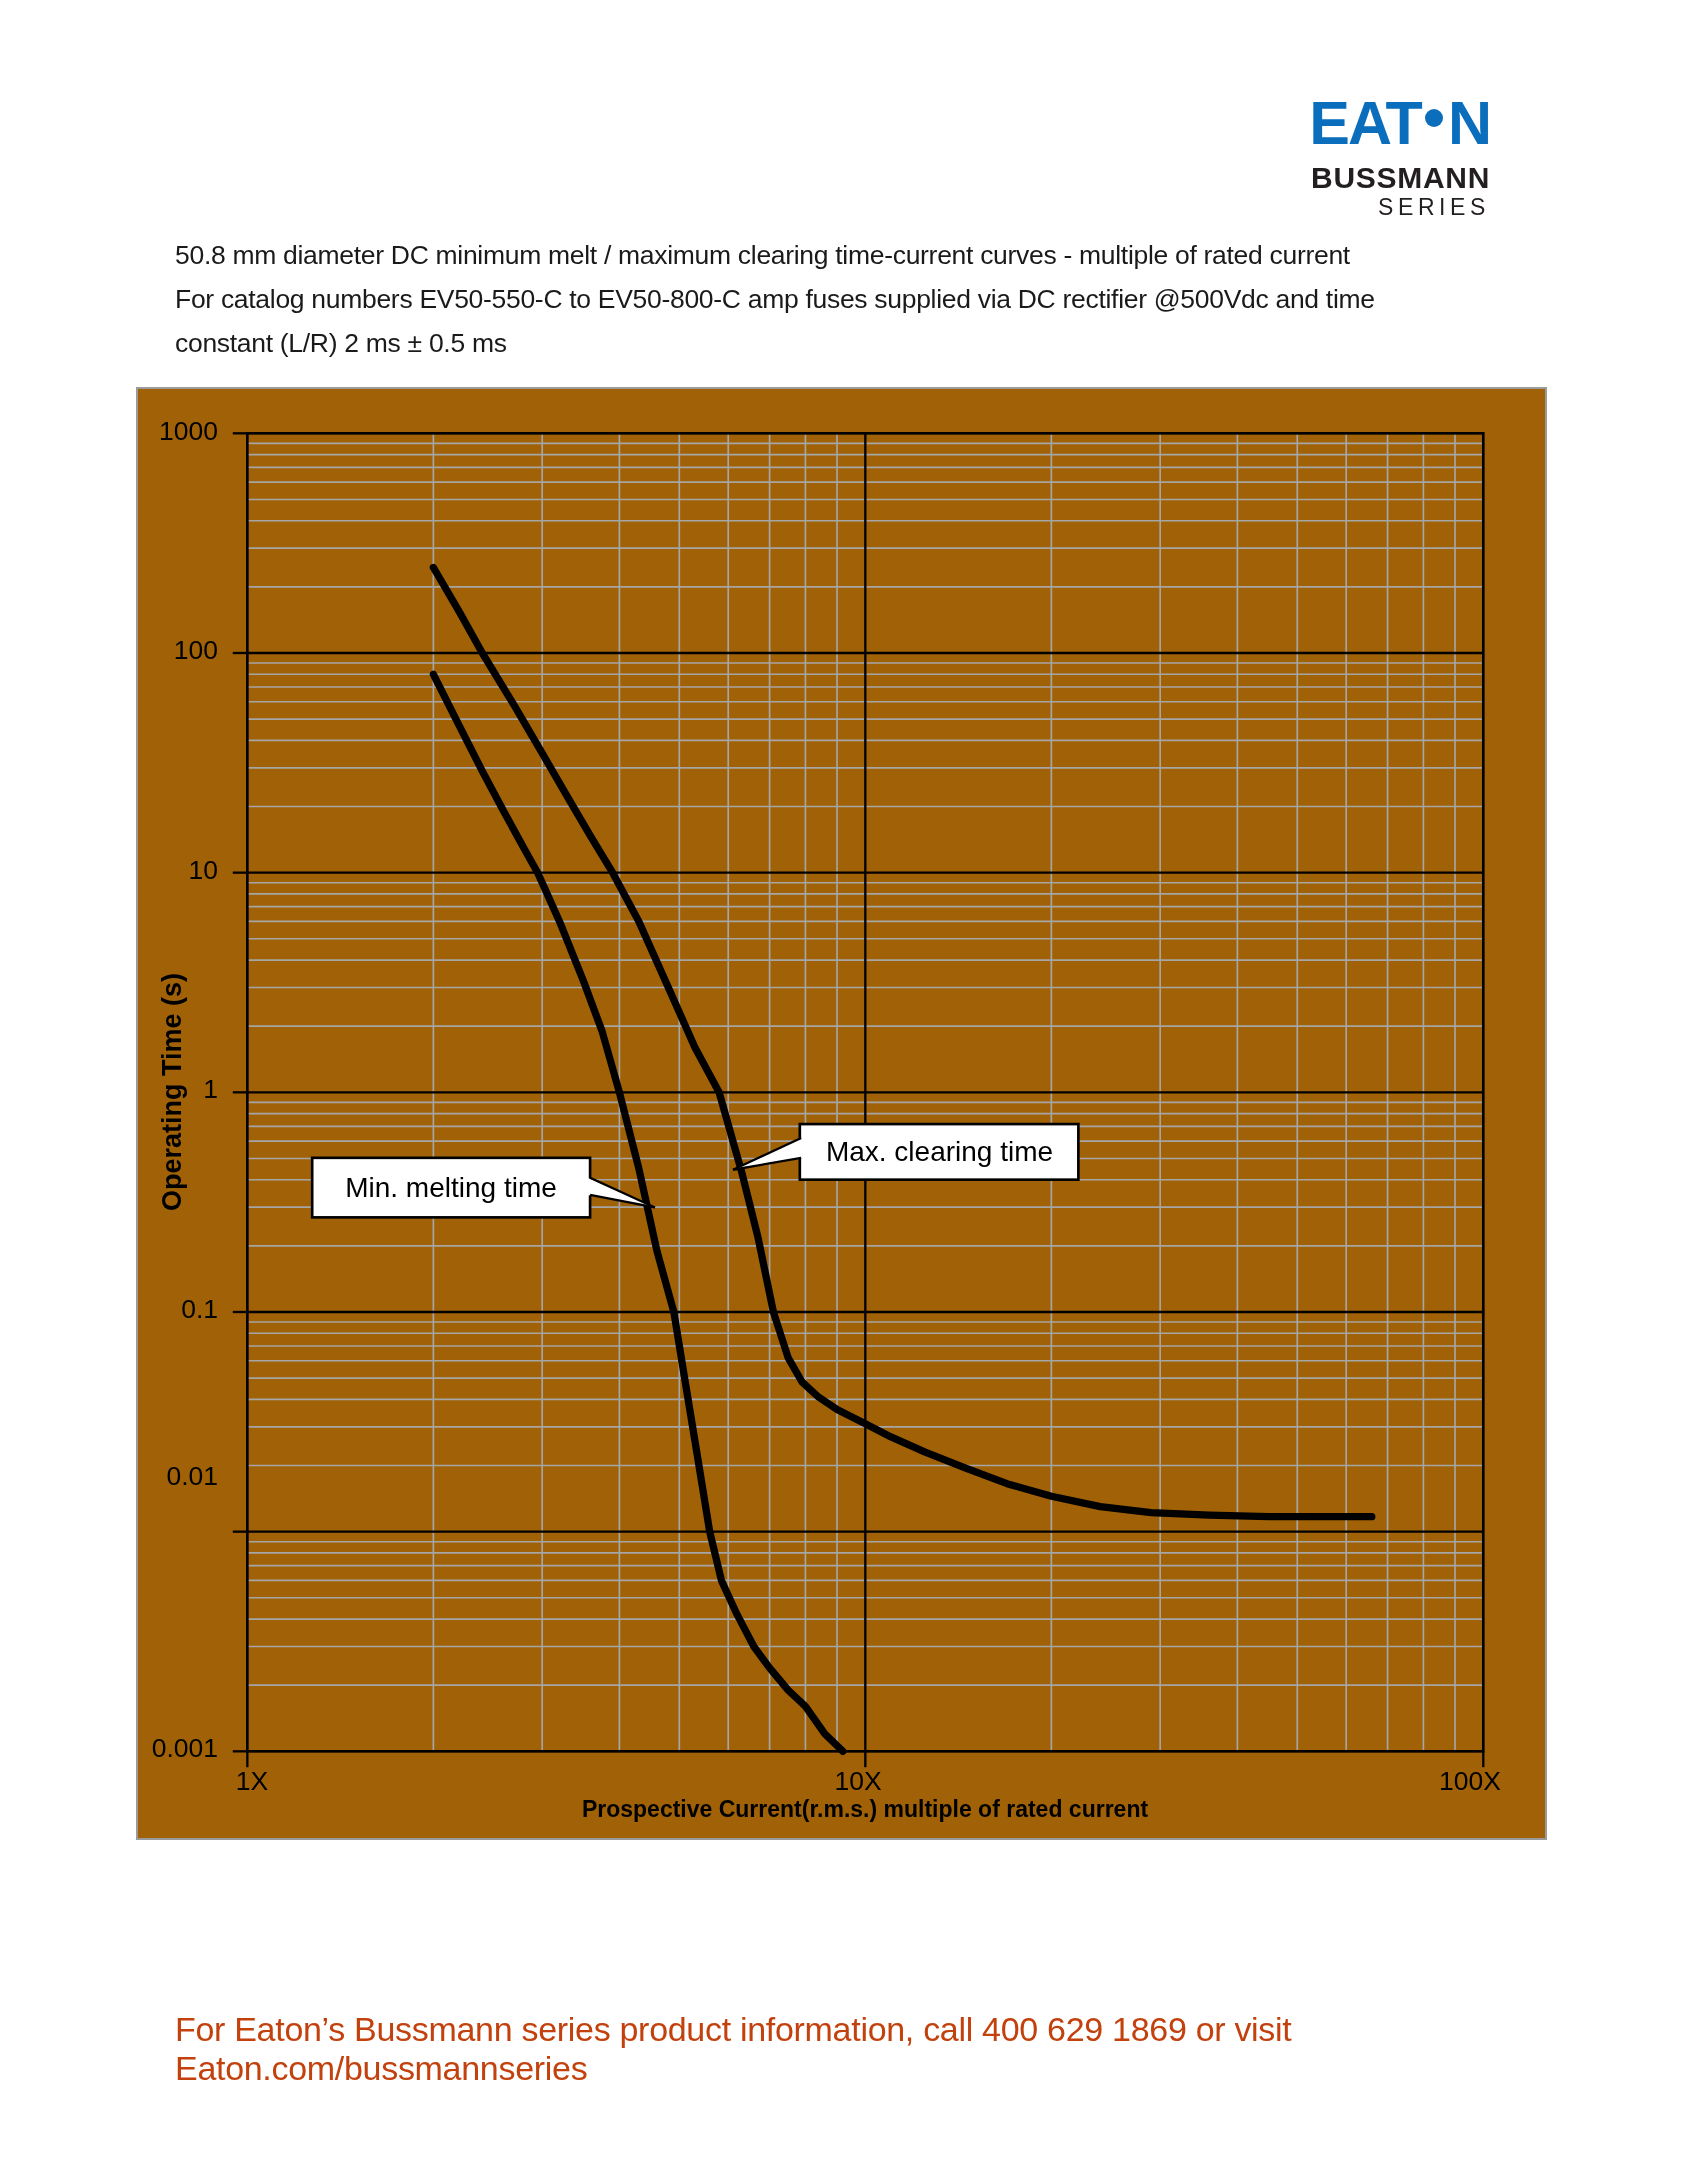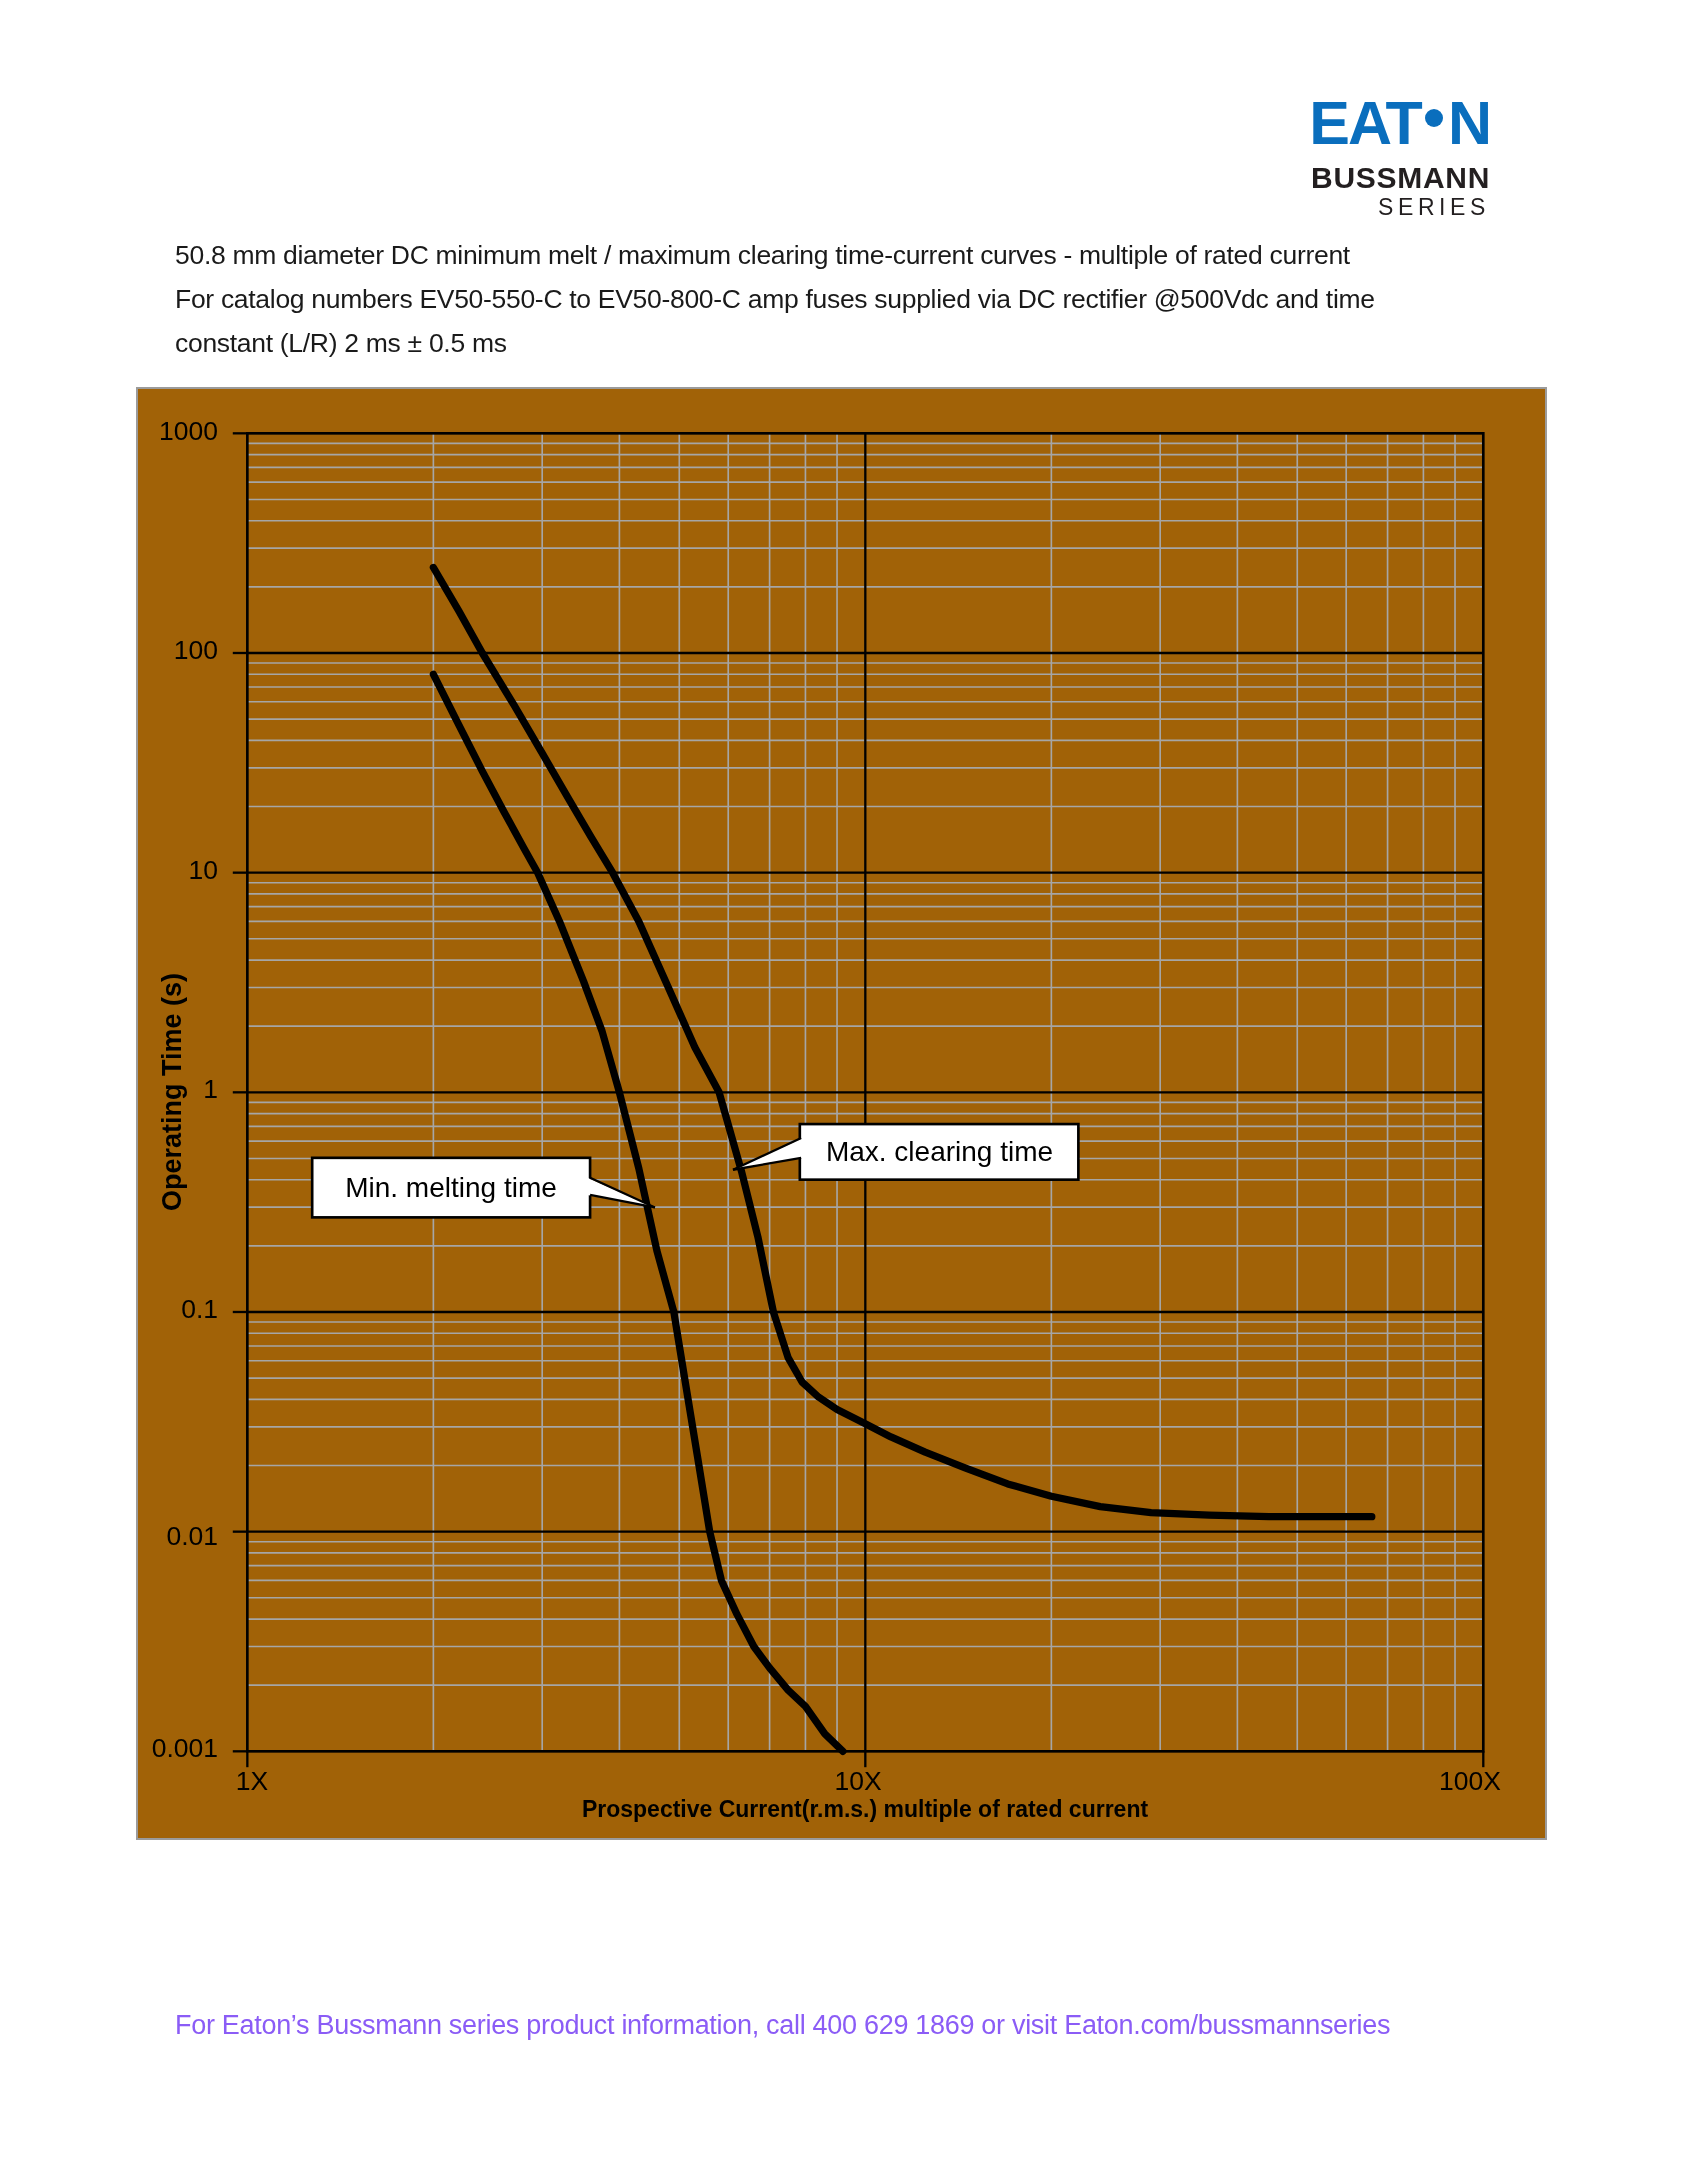--- a/index.html
+++ b/index.html
@@ -8,21 +8,21 @@
 
   
   .logo{position:absolute;top:91px;right:197px;text-align:right;line-height:1;}
   .logo .brand{font-size:61px;font-weight:900;letter-spacing:-2px;line-height:64px;white-space:nowrap;margin-left:8px;}
   .logo .brand .dot{display:inline-block;width:18px;height:18px;border-radius:50%;margin:0 4.6px;transform:translateY(-17px);}
   .logo .bussmann{font-size:30px;font-weight:800;letter-spacing:0.7px;color:#231f20;margin-top:8px;}
   .logo .series{font-size:23px;font-weight:500;letter-spacing:4.6px;color:#231f20;margin-top:2.6px;}
 
   
   .doc-title{position:absolute;left:175px;top:233px;font-size:26.5px;line-height:44px;letter-spacing:-0.3px;color:#1a1a1a;}
-  .doc-footer{position:absolute;left:175px;top:2010px;font-size:27px;letter-spacing:-0.3px;color:#8b5cf6;}
+  .doc-footer{position:absolute;left:175px;top:2010px;font-size:34px;letter-spacing:-0.3px;color:#c2410c;}
 
   
   .chart-frame{position:absolute;left:136px;top:387px;width:1407px;height:1449px;
                border:2px solid #9b9b9b;background:#a16207;}
   .chart-frame svg{position:absolute;left:0;top:0;}
 
   .ytick{position:absolute;left:0;width:80px;text-align:right;font-size:26.5px;color:#000;}
   .xtick{position:absolute;font-size:26.5px;color:#000;transform:translateX(-50%);white-space:nowrap;}
   .y-axis-title{position:absolute;left:34px;top:703px;transform:translate(-50%,-50%) rotate(-90deg);
                 font-size:27px;font-weight:bold;white-space:nowrap;color:#000;}
@@ -141,21 +141,21 @@
         <polygon points="1005,1132 899,1180 1005,1162" fill="#fff" stroke="none"></polygon>
         <line x1="1002" y1="1132" x2="899" y2="1180" stroke="#000" stroke-width="3.5"></line>
         <line x1="1002" y1="1162" x2="899" y2="1180" stroke="#000" stroke-width="3.5"></line>
       </svg>
 
     <div class="ytick" style="top:26.5px">1000</div>
     <div class="ytick" style="top:246px">100</div>
     <div class="ytick" style="top:466px">10</div>
     <div class="ytick" style="top:685px">1</div>
     <div class="ytick" style="top:905px">0.1</div>
-    <div class="ytick" style="top:1132px">0.01</div>
+    <div class="ytick" style="top:1072px">0.01</div>
     <div class="ytick" style="top:1344px">0.001</div>
 
     <div class="xtick" style="left:114px;top:1377px">1X</div>
     <div class="xtick" style="left:720px;top:1377px">10X</div>
     <div class="xtick" style="left:1332px;top:1377px">100X</div>
 
     <div class="y-axis-title">Operating Time (s)</div>
     <div class="x-axis-title">Prospective Current(r.m.s.) multiple of rated current</div>
 
     <div class="callout-text" style="left:174px;top:769px;width:278px;line-height:60px">Min. melting time</div>

